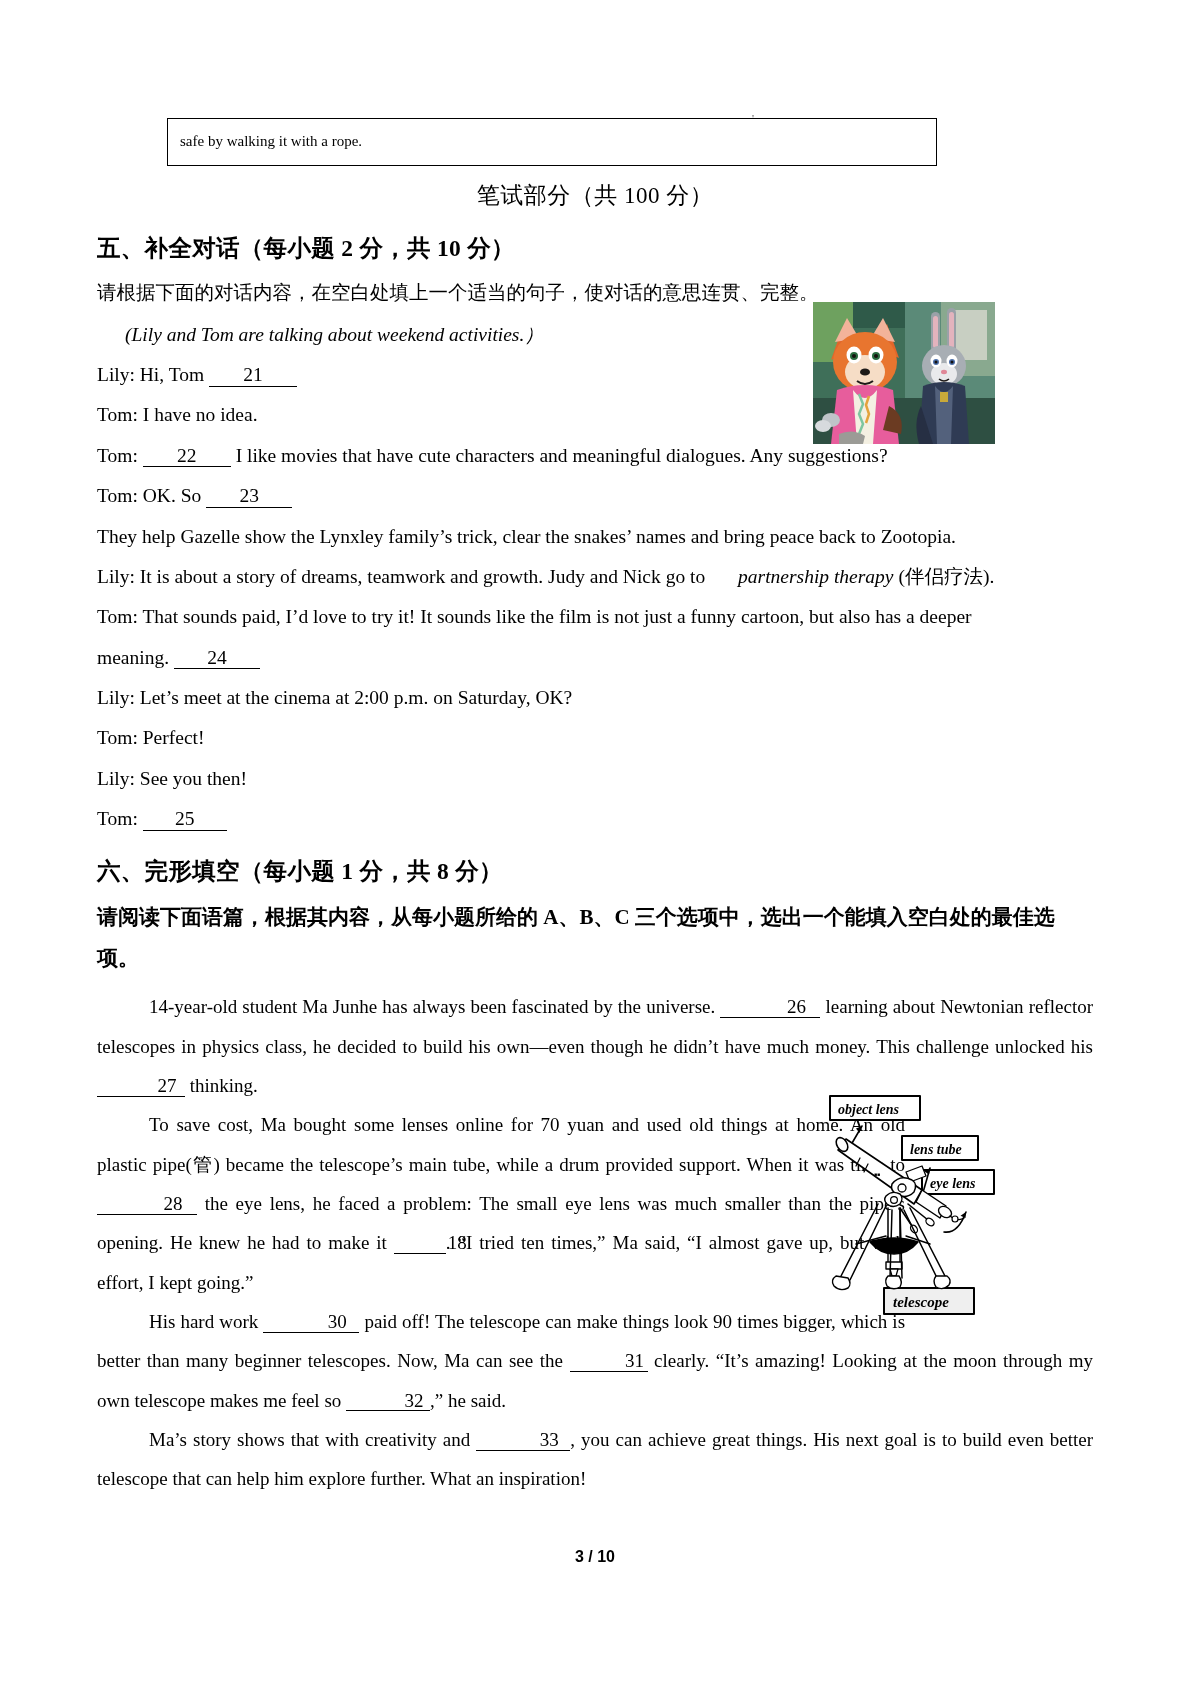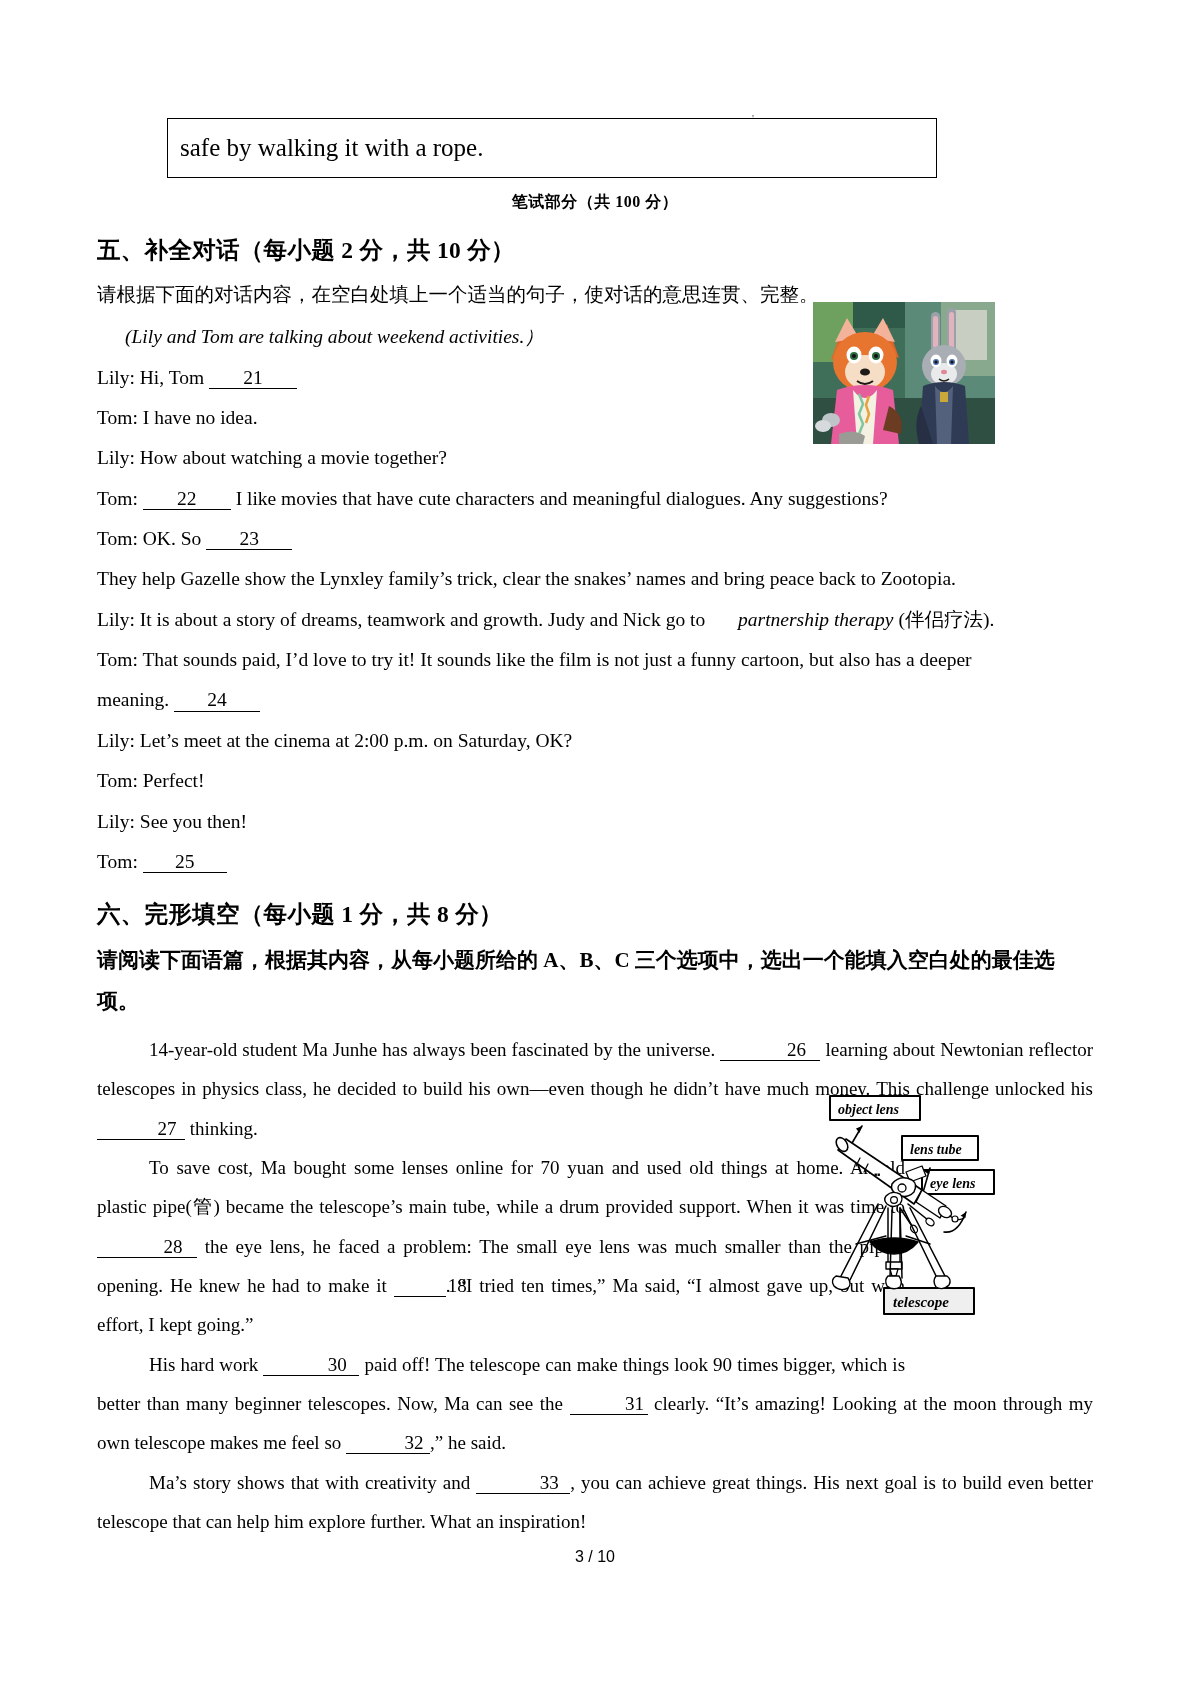--- a/index.html
+++ b/index.html
@@ -29,29 +29,29 @@
     width: 996px;
   }
 
   
   .carry-box {
     margin-left: 70px;
     width: 770px;
     box-sizing: border-box;
     border: 1.6px solid #000;
     padding: 13px 10px 14px 12px;
-    font-size: 25px;
+    font-size: 15px;
     line-height: 1.25;
   }
 
   
   .center-heading {
     text-align: center;
-    font-weight: bold;
-    font-size: 16px;
+    font-weight: normal;
+    font-size: 23px;
     margin-top: 14px;
     letter-spacing: .5px;
   }
 
   
   .sec-heading {
     font-weight: bold;
     font-size: 23.5px;
     margin-top: 21px;
     letter-spacing: .3px;
@@ -133,21 +133,21 @@
     height: 228px;
   }
 
   .footer {
     position: absolute;
     left: 0;
     top: 1548px;
     width: 1190px;
     text-align: center;
     font-family: "Liberation Sans", sans-serif;
-    font-weight: normal;
+    font-weight: bold;
     font-size: 16px;
   }
 
   .tiny-mark {
     position: absolute;
     left: 752px;
     top: 112px;
     font-size: 11px;
     color: #444;
   }
@@ -184,21 +184,20 @@
         <span class="ital">(Lily and Tom are talking about weekend activities.）</span>
       </p>
 
       <p>
         <span>Lily: Hi, Tom</span>
         <span class="blank b-21">21</span>
       </p>
 
       <p>Tom: I have no idea.</p>
 
-      <p>Lily: How about watching a movie together?</p>
 
       <p>
         <span>Tom:</span>
         <span class="blank b-22">22</span>
         <span>I like movies that have cute characters and meaningful dialogues. Any suggestions?</span>
       </p>
 
 
       <p>
         <span>Tom: OK. So</span>

